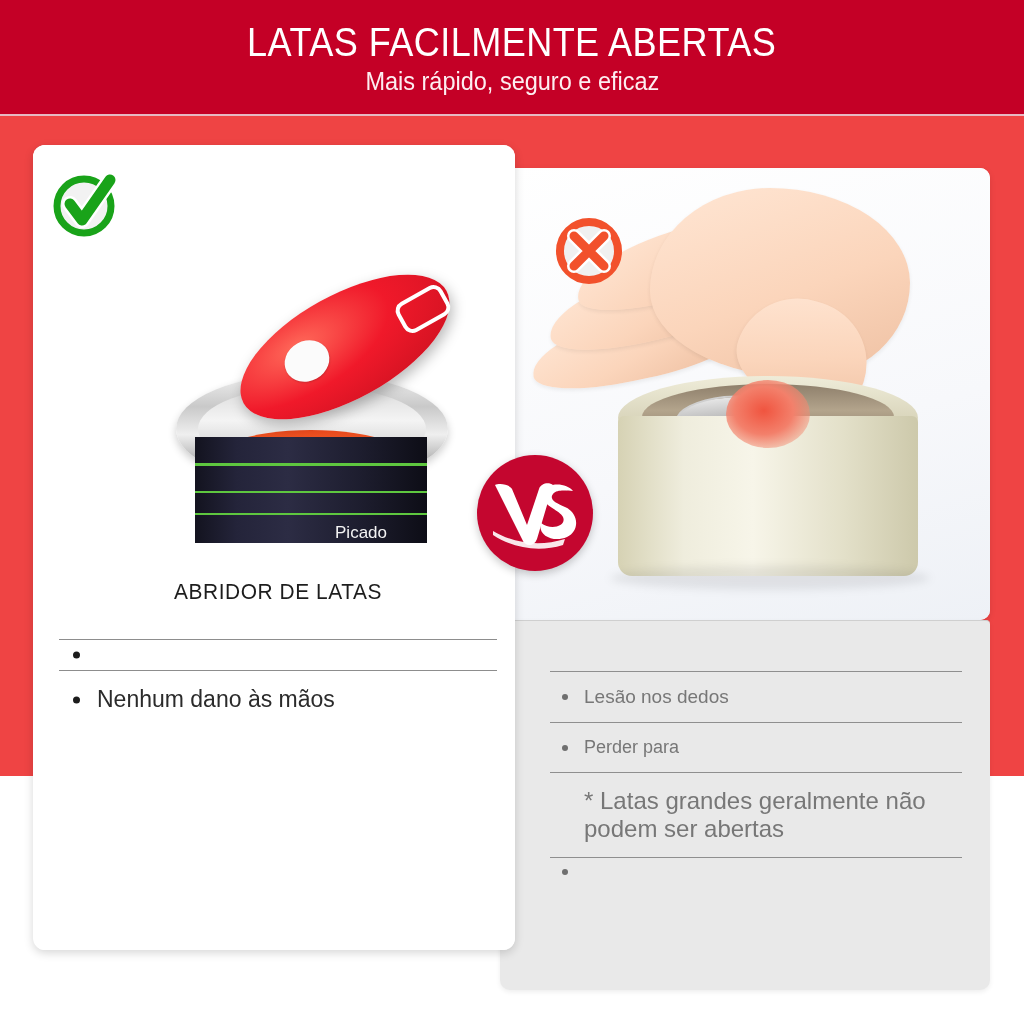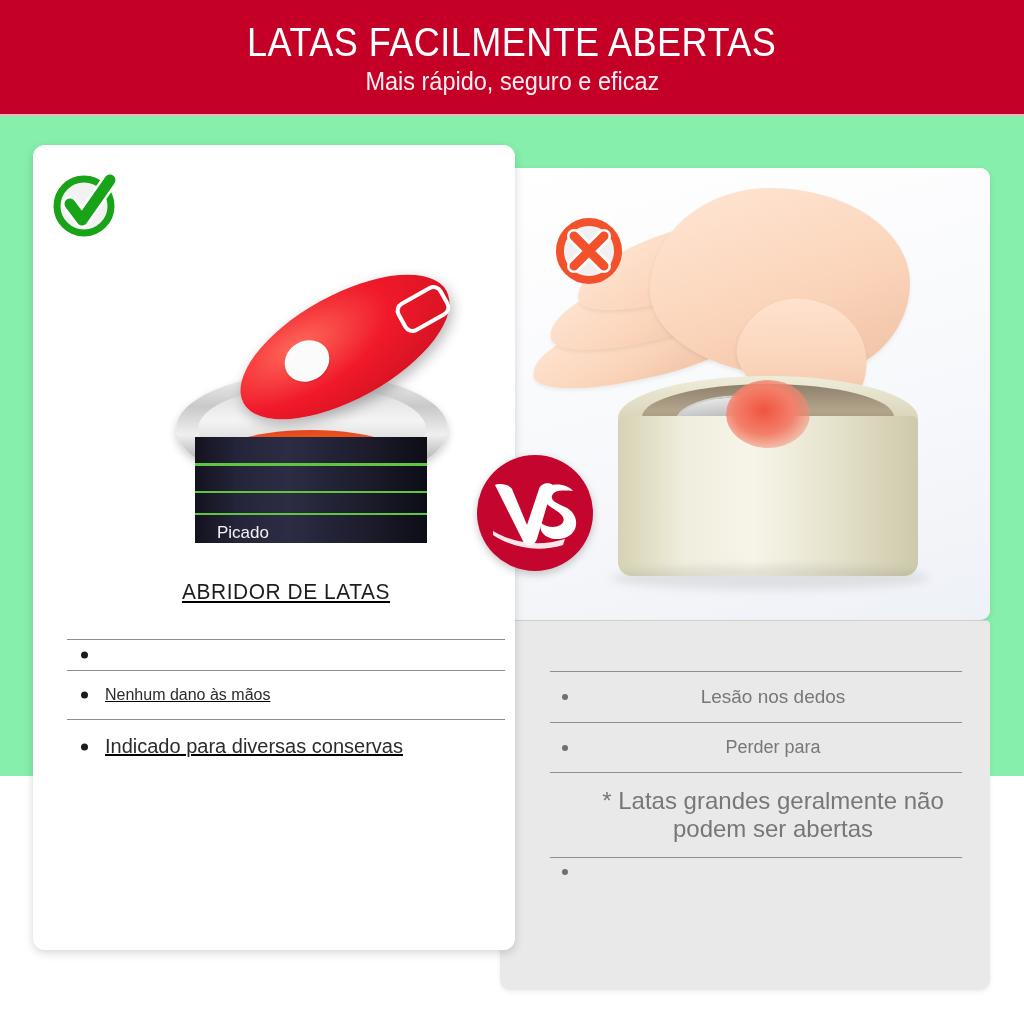--- a/index.html
+++ b/index.html
@@ -3,21 +3,21 @@
 <meta charset="utf-8">
 <style>
   html,body{margin:0;padding:0;}
   body{
     width:1024px;height:1024px;
     background:#ffffff;
     font-family:"Liberation Sans", sans-serif;
     overflow:hidden;
     position:relative;
   }
-  .page{position:relative;width:1024px;height:776px;background:#86efac;box-sizing:border-box;}
+  .page{position:relative;width:1024px;height:776px;background:#ef4444;box-sizing:border-box;}
 
   
   .header{
     position:absolute;left:0;top:0;width:1024px;height:114px;
     background:#c40026;
     display:flex;flex-direction:column;align-items:center;justify-content:center;
   }
   .header-title{
     color:#ffffff;
     font-size:41px;
@@ -60,21 +60,20 @@
   .right-title{
     color:#7d7d7d;font-size:25px;line-height:30px;font-weight:400;
     letter-spacing:.4px;white-space:nowrap;margin-left:4px;
   }
   .right-list{margin:16px 0 0 12px;padding:0;list-style:none;}
   .right-list li{
     position:relative;
     border-top:1px solid #8f8f8f;
     padding:14px 0 14px 0;
     color:#777777;
-    text-align:center;
   }
   .right-list li .ritem{display:block;padding-left:34px;position:relative;}
   .right-list li .rdot{
     position:absolute;left:12px;top:50%;width:6px;height:6px;border-radius:50%;
     background:#6f6f6f;transform:translateY(-50%);
   }
   .r-l0 .ritem{font-size:19px;}
   .r-l1 .ritem{font-size:18px;}
   .r-l2 .ritem{font-size:24px;padding-left:12px;}
   .r-l3 .ritem{font-size:16px;}
@@ -84,37 +83,37 @@
   .left-card{
     position:absolute;left:33px;top:145px;width:482px;height:805px;
     background:#ffffff;border-radius:12px;
     box-shadow:0 3px 10px rgba(0,0,0,.16);
     overflow:hidden;
   }
   .left-photo{
     position:absolute;left:0;top:0;width:482px;height:398px;
     background:#ffffff;overflow:hidden;
   }
-  .left-body{position:absolute;left:12px;top:398px;width:482px;height:407px;background:#fff;text-decoration:underline;}
+  .left-body{position:absolute;left:4px;top:398px;width:482px;height:407px;background:#fff;}
   .left-title{
     text-align:center;color:#1d1d1d;font-size:22px;line-height:26px;
     letter-spacing:.6px;font-weight:400;padding:36px 0 0 0;transform:scaleX(.95);
   }
   .left-list{margin:34px 22px 0 22px;padding:0;list-style:none;}
   .left-list li{
     position:relative;border-top:1px solid #8d8d8d;padding:15px 0 15px 0;color:#2b2b2b;
   }
   .left-list li .litem{display:block;padding-left:38px;position:relative;}
   .left-list li .ldot{
     position:absolute;left:14px;top:50%;width:7px;height:7px;border-radius:50%;
     background:#1c1c1c;transform:translateY(-50%);
   }
   .l-l0 .litem{font-size:19px;}
   .l-l1 .litem{font-size:17px;transform:scaleX(.9);transform-origin:left center;}
-  .l-l2 .litem{font-size:16px;padding-left:42px;}
+  .l-l2 .litem{font-size:23px;padding-left:42px;}
   .l-l3 .litem{font-size:20px;}
   .badge-x{position:absolute;left:554px;top:216px;width:70px;height:70px;}
   .vs-badge{
     position:absolute;left:477px;top:455px;width:116px;height:116px;
     border-radius:50%;background:#c4062f;
     box-shadow:0 3px 8px rgba(0,0,0,.22);
     display:flex;align-items:center;justify-content:center;
     z-index:40;
   }
   .vs-badge svg{display:block;}
@@ -150,21 +149,21 @@
     overflow:hidden;
   }
   .can-food{
     position:absolute;left:162px;top:285px;width:232px;height:62px;
     background:linear-gradient(180deg,#e8491d 0%,#f2632a 35%,#cf3a16 100%);
     border-radius:50% 50% 30% 30%/70% 70% 20% 20%;
   }
   .can-stripe{position:absolute;height:3px;background:#5ec73f;left:0;width:100%;}
   .can-label{
     position:absolute;left:22px;top:84px;width:170px;
-    color:#f4f4f4;font-size:17px;line-height:23px;
+    color:#f4f4f4;font-size:17px;line-height:23px;text-align:right;
   }
 
   
   .ph-bg{position:absolute;inset:0;background:linear-gradient(165deg,#ffffff 0%,#f7f8fb 60%,#eef1f6 100%);}
   .can2-body{
     position:absolute;left:118px;top:248px;width:300px;height:160px;
     background:linear-gradient(90deg,#d6d2b4 0%,#efeddd 22%,#f7f5e9 45%,#e3e0c9 75%,#cdc9ab 100%);
     border-radius:6px 6px 14px 14px;
   }
   .can2-top{
@@ -278,24 +277,20 @@
     <div class="left-body">
       <div class="left-title">ABRIDOR DE LATAS</div>
       <ul class="left-list">
         <li class="l-l0">
           <span class="ldot"></span>
         </li>
         <li class="l-l2">
           <span class="ldot"></span>
           <span class="litem">Nenhum dano às mãos</span>
         </li>
-        <li class="l-l3">
-          <span class="ldot"></span>
-          <span class="litem">Indicado para diversas conservas</span>
-        </li>
       </ul>
     </div>
   </div>
 
   <div class="vs-badge">
     <svg width="96" height="80" viewBox="0 0 96 80">
       <path d="M8 12 C12 10 22 11 25 16 L40 52 L52 16 C54 10 62 9 66 12 L50 66 C47 74 38 74 35 66 Z" fill="#ffffff"></path>
       <path d="M86 18 C80 10 60 8 56 20 C52 32 72 36 76 44 C80 53 64 58 54 50 C50 62 66 70 80 64 C93 58 92 40 78 34 C68 30 62 26 66 21 C70 16 80 18 86 18 Z" fill="#ffffff"></path>
       <path d="M6 58 C26 70 52 74 78 66 L76 72 C50 80 24 74 6 62 Z" fill="#ffffff" opacity=".9"></path>
     </svg>

